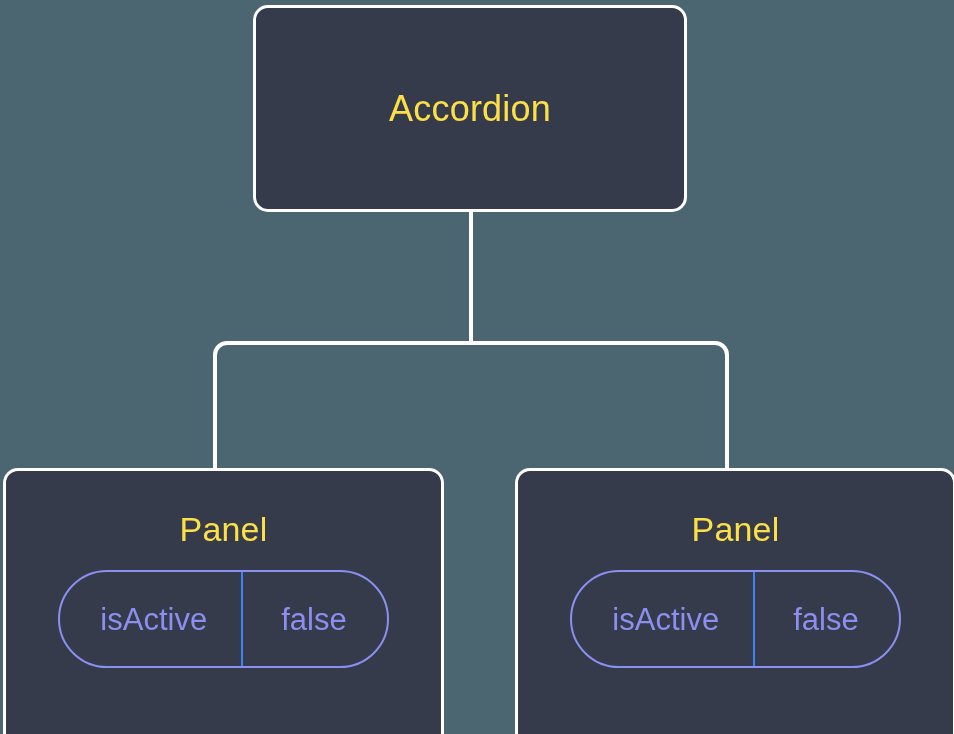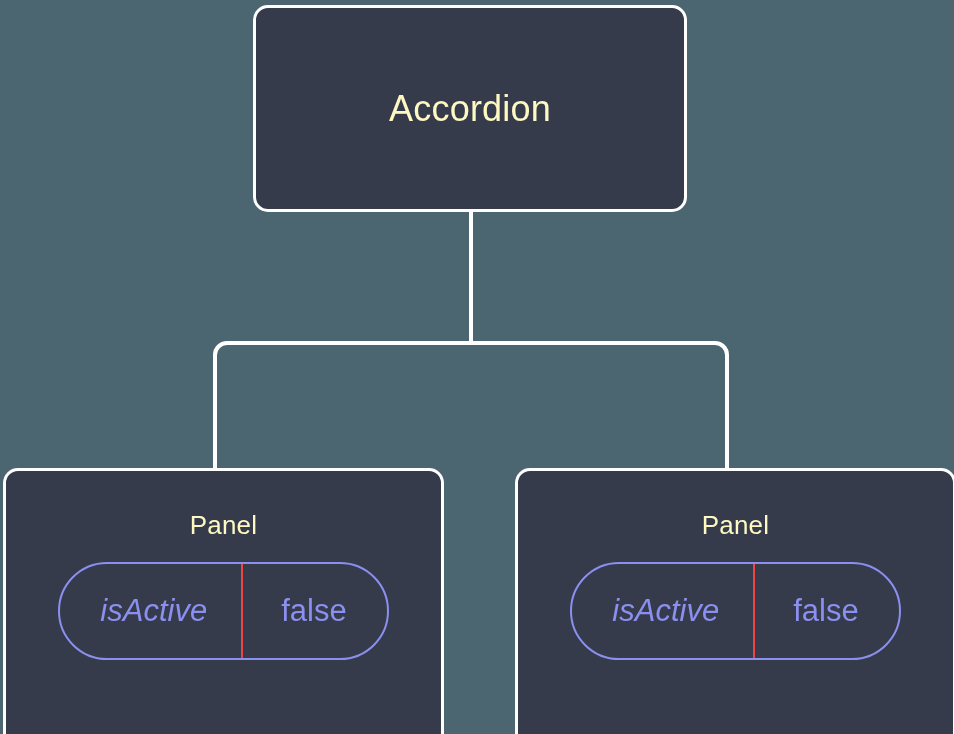--- a/index.html
+++ b/index.html
@@ -49,29 +49,29 @@
   .node-child {
     width: 441px;
     height: 280px;
     top: 468px;
     padding-top: 40px;
   }
   .node-child-left  { left: 3px; }
   .node-child-right { left: 515px; }
 
   .node-title {
-    color: #fef9c3;
+    color: #fde047;
     font-size: 36px;
     font-weight: 400;
     letter-spacing: 0.2px;
     line-height: 1.1;
     white-space: nowrap;
   }
   .node-child .node-title {
-    font-size: 26px;
+    font-size: 34px;
   }
 
   
   .pill {
     margin-top: 22px;
     display: flex;
     align-items: stretch;
     height: 98px;
     border: 2px solid #8b8fef;
     border-radius: 49px;
@@ -83,22 +83,21 @@
     align-items: center;
     justify-content: center;
     color: #8b8fef;
     font-size: 31px;
     font-weight: 400;
     white-space: nowrap;
     line-height: 1;
   }
   .pill-key {
     padding: 0 34px 0 40px;
-    border-right: 2px solid #ef4444;
-    font-style: italic;
+    border-right: 2px solid #3b82f6;
   }
   .pill-val {
     padding: 0 40px 0 30px;
     margin-left: 8px;
   }
 </style>
 </head>
 <body>
 
 <div id="stage">

